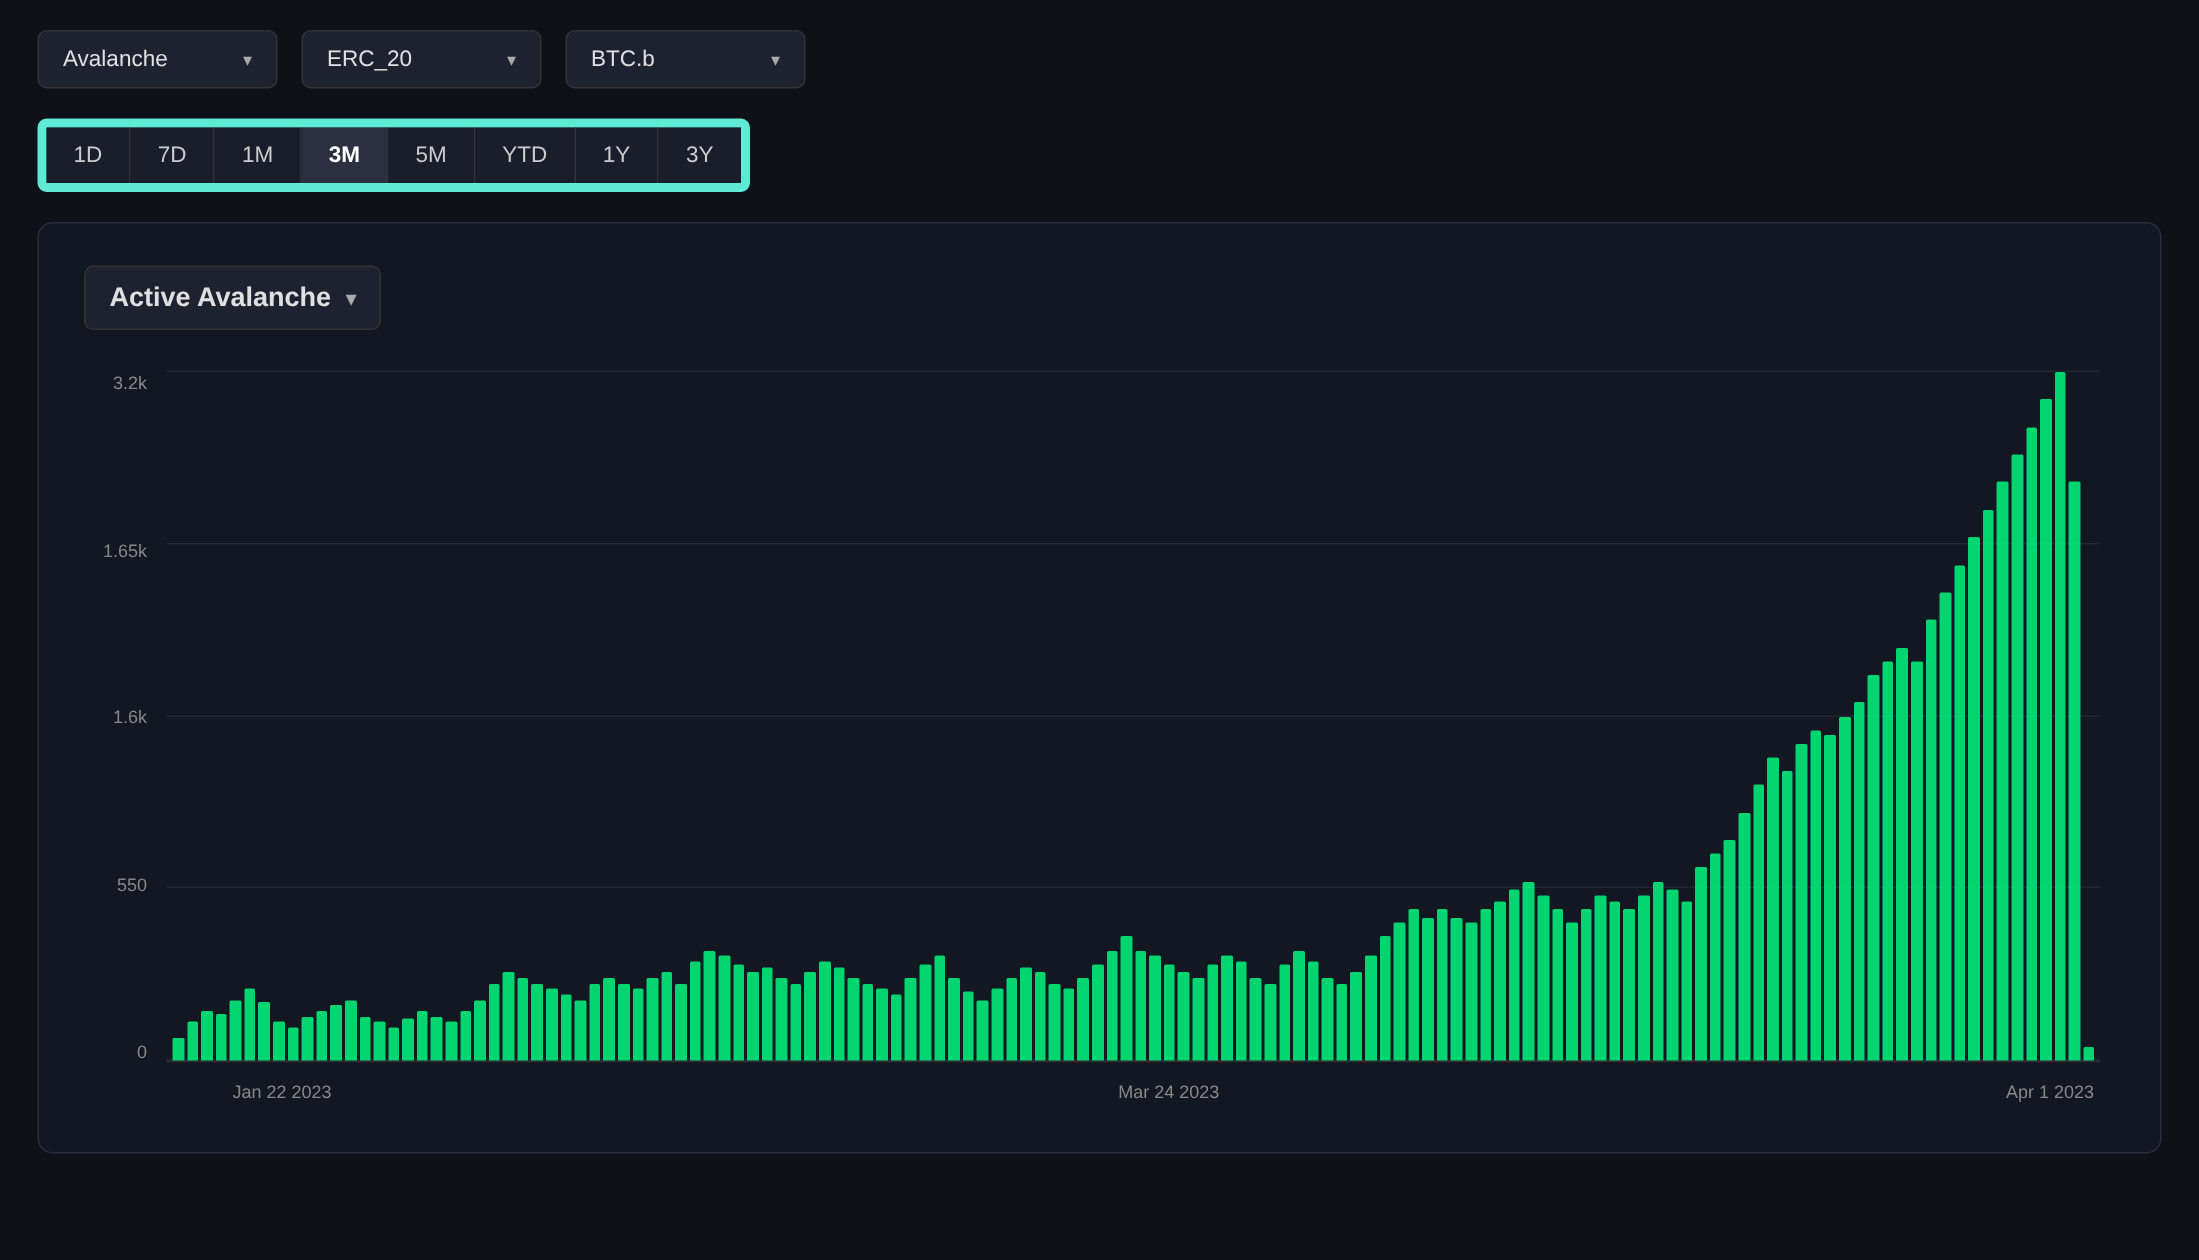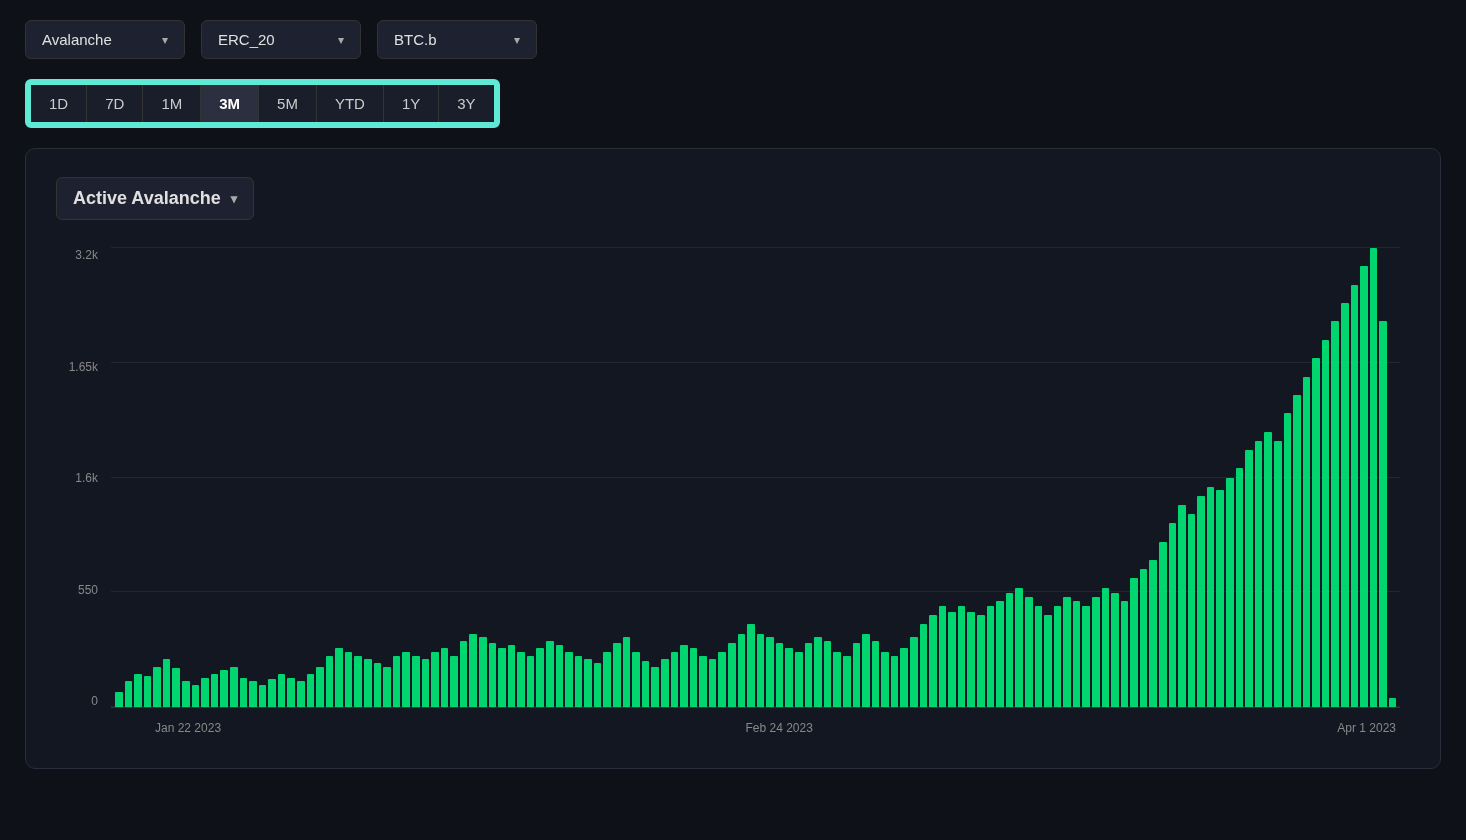--- a/index.html
+++ b/index.html
@@ -415,18 +415,18 @@
           <div class="bar" style="height: 96%;"></div>
           <div class="bar" style="height: 100%;"></div>
           <div class="bar" style="height: 84%;"></div>
           <div class="bar" style="height: 2%;"></div>
         </div>
     </div>
 
     <div class="x-axis">
       <div class="x-labels">
         <span class="x-label">Jan 22 2023</span>
-        <span class="x-label">Feb 24 2023</span>
+        <span class="x-label">Mar 24 2023</span>
         <span class="x-label">Apr 1 2023</span>
       </div>
     </div>
   </div>
 </div>
 
 </body></html>

